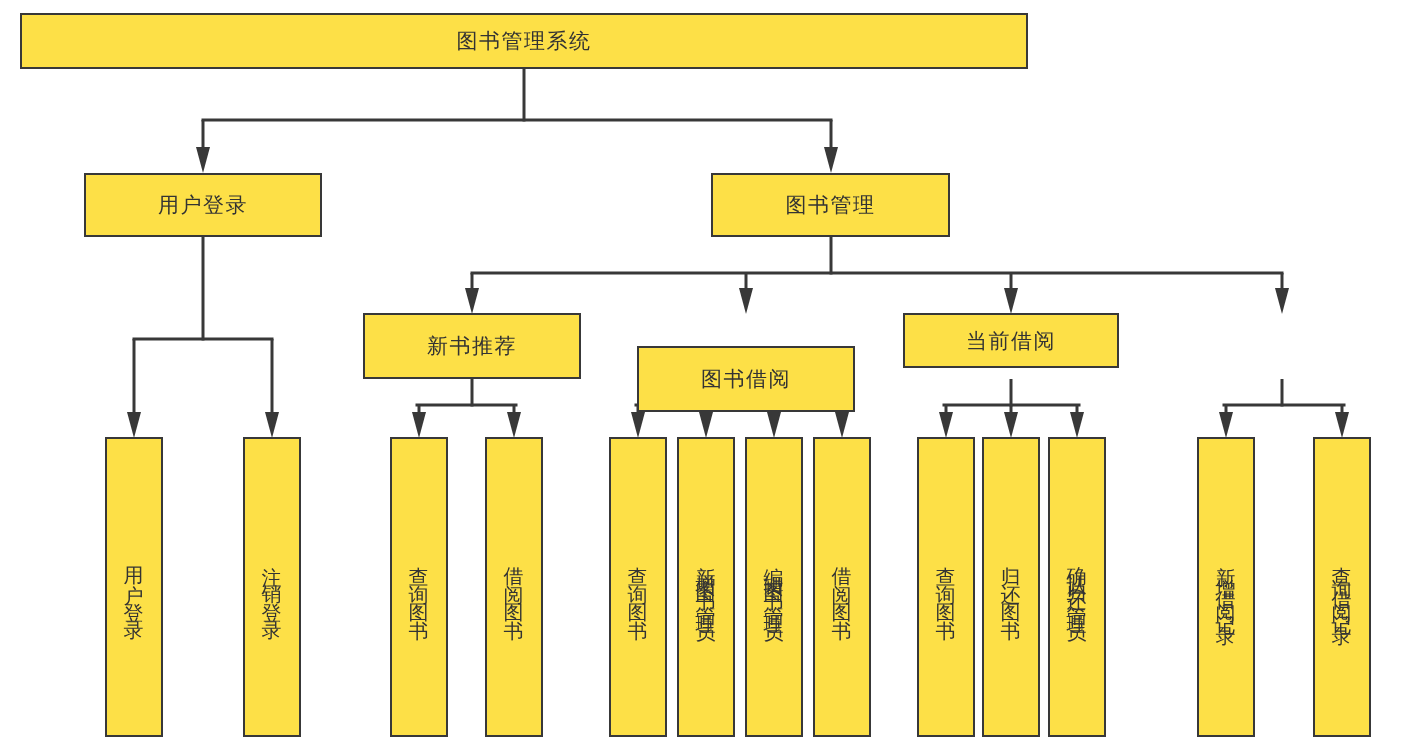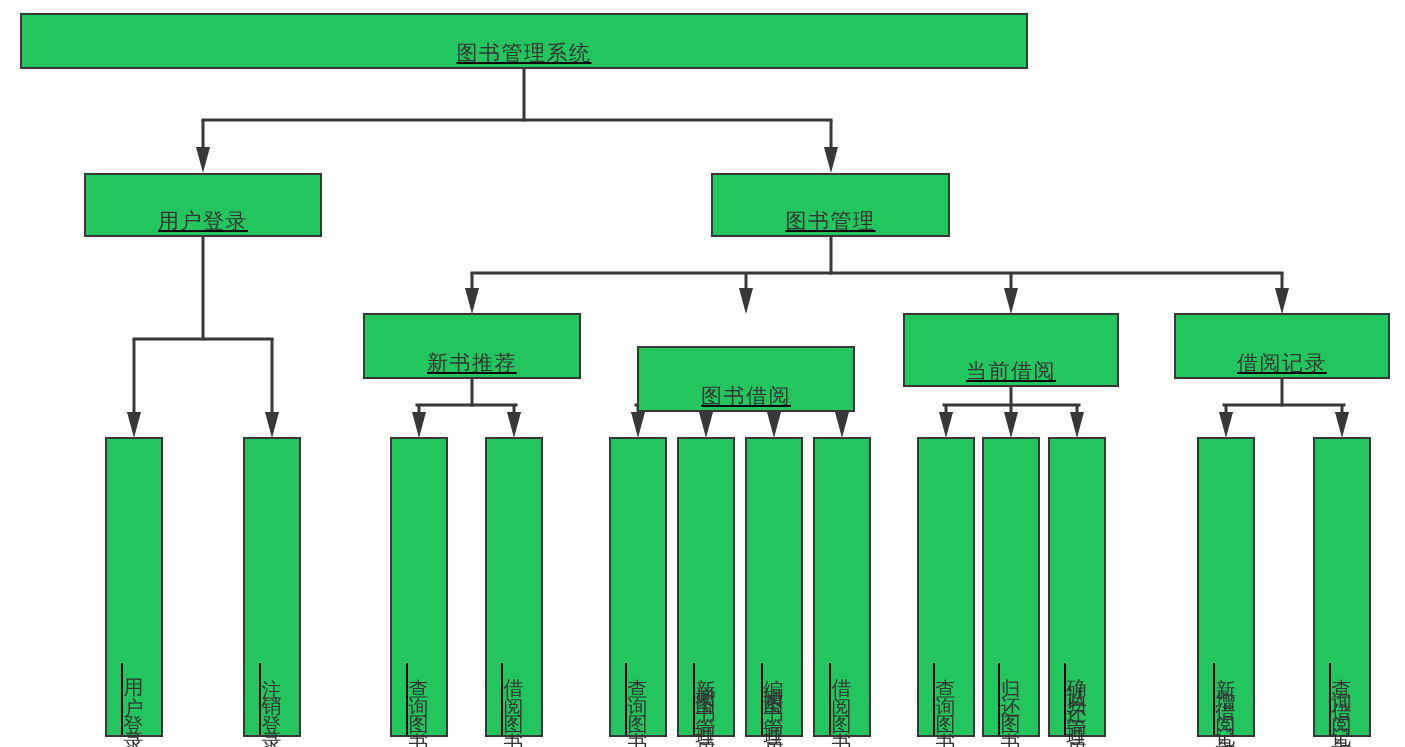--- a/index.html
+++ b/index.html
@@ -22,26 +22,25 @@
     left:0;top:0;
     width:1405px;height:747px;
     color:var(--line);
     pointer-events:none;
     z-index:1;
   }
   .box{
     position:absolute;
     box-sizing:border-box;
     border:2.5px solid var(--line);
-    background:#22c55e;
+    background:#fde047;
     display:flex;
-    align-items:flex-end;
+    align-items:center;
     justify-content:center;
     z-index:2;
-    text-decoration:underline;
   }
   .hlabel{
     font-size:21px;
     color:var(--text);
     letter-spacing:1.5px;
     white-space:nowrap;
   }
   .leaf{
     top:437px;
     width:58px;
@@ -151,25 +150,22 @@
   <div class="box" style="left:363px;top:313px;width:218px;height:66px;">
     <span class="hlabel">新书推荐</span>
   </div>
 
   <div class="box" style="left:711px;top:173px;width:239px;height:64px;">
     <span class="hlabel">图书管理</span>
   </div>
   <div class="box" style="left:637px;top:313px;width:218px;height:66px;margin-top:33px;">
     <span class="hlabel">图书借阅</span>
   </div>
-  <div class="box" style="left:903px;top:313px;width:216px;height:74px;">
+  <div class="box" style="left:903px;top:313px;width:216px;height:55px;">
     <span class="hlabel">当前借阅</span>
-  </div>
-  <div class="box" style="left:1174px;top:313px;width:216px;height:66px;">
-    <span class="hlabel">借阅记录</span>
   </div>
 
   <div class="box leaf" style="left:105px;">
     <span class="vlabel" style="letter-spacing: 18px;">用户登录</span>
   </div>
   <div class="box leaf" style="left:243px;">
     <span class="vlabel" style="letter-spacing: 18px;">注销登录</span>
   </div>
   <div class="box leaf" style="left:390px;">
     <span class="vlabel" style="letter-spacing: 18px;">查询图书</span>

